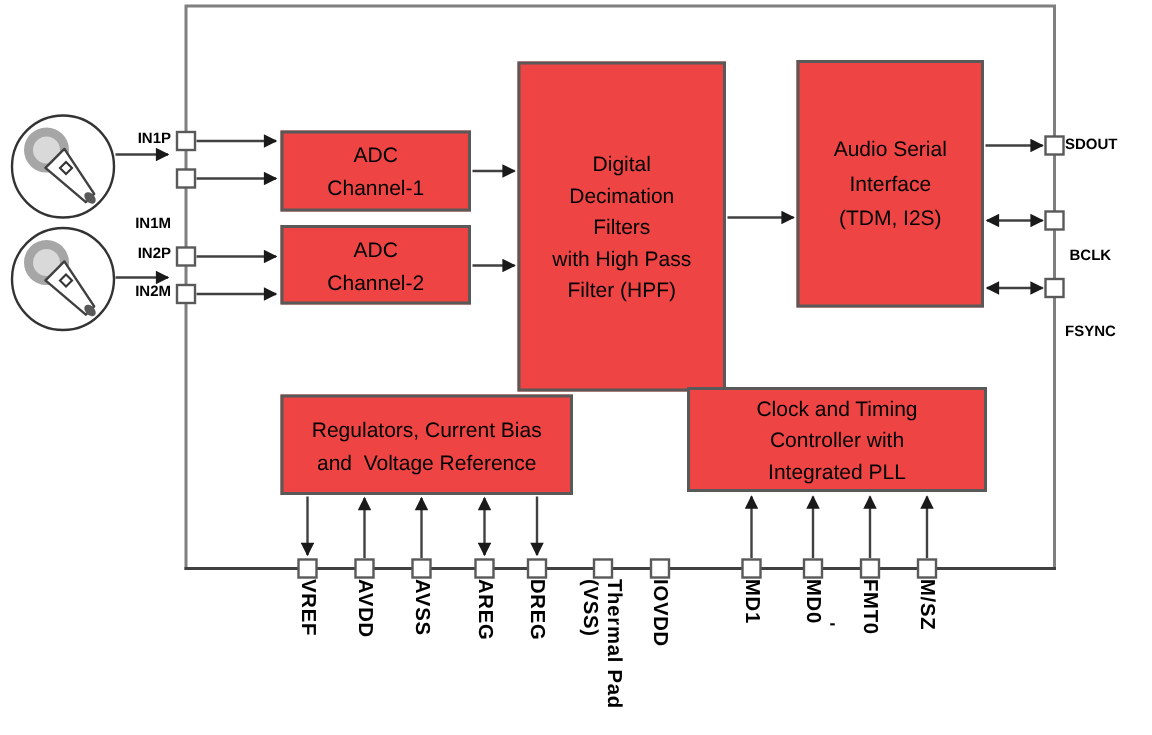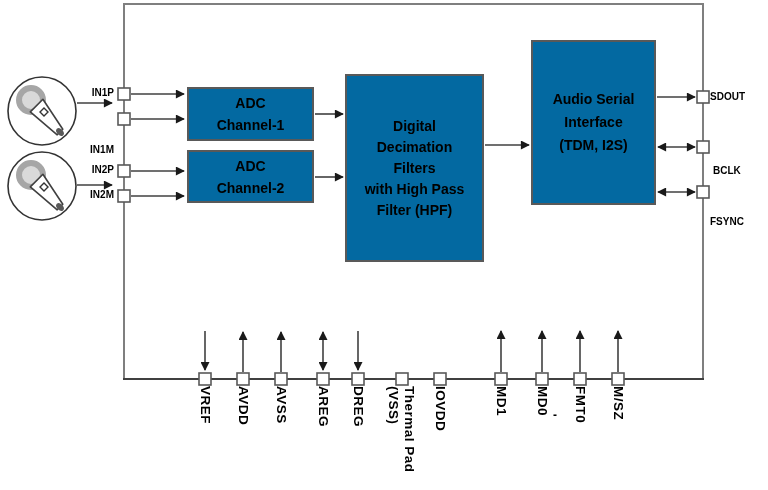--- a/index.html
+++ b/index.html
@@ -2,23 +2,23 @@
 <html><head>
 <meta charset="utf-8">
 <style>
   html,body{margin:0;padding:0;background:#ffffff;}
   .canvas{
     position:relative;width:768px;height:490px;background:#ffffff;
     font-family:"Liberation Sans",sans-serif;color:#000;overflow:hidden;
   }
   .svg-overlay{position:absolute;left:0;top:0;z-index:3;pointer-events:none;}
   .block{
-    position:absolute;z-index:2;background:#0369a1;border:2px solid #595959;
+    position:absolute;z-index:2;background:#ef4444;border:2px solid #595959;
     box-sizing:border-box;display:flex;align-items:center;justify-content:center;
-    text-align:center;font-weight:bold;font-size:14px;white-space:pre-wrap;
+    text-align:center;font-weight:normal;font-size:14px;white-space:pre-wrap;
   }
   .lh21{line-height:21px;} .lh22{line-height:22px;} .lh23{line-height:23px;}
   .pin-label{position:absolute;z-index:4;font-weight:bold;font-size:10px;line-height:16px;}
   .pin-left{width:46px;text-align:right;}
   .pin-right{text-align:left;}
   .pin-bottom{
     position:absolute;z-index:4;font-weight:bold;font-size:13.5px;
     writing-mode:vertical-rl;letter-spacing:0.5px;line-height:16px;
   }
   .stray{position:absolute;z-index:4;font-weight:bold;font-size:12px;}
@@ -27,31 +27,36 @@
 <body>
 
 <div class="canvas">
 
   <div class="block lh22" style="left:187px;top:87px;width:127px;height:54px;">ADC
 Channel-1</div>
 
   <div class="block lh22" style="left:187px;top:150px;width:127px;height:53px;">ADC
 Channel-2</div>
 
-  <div class="block lh21" style="left:345px;top:41px;width:139px;height:188px;margin-top:33px;">Digital
+  <div class="block lh21" style="left:345px;top:41px;width:139px;height:220px;">Digital
 Decimation
 Filters
 with High Pass
 Filter (HPF)</div>
 
   <div class="block lh23" style="left:531px;top:40px;width:125px;height:165px;">Audio Serial
 Interface
 (TDM, I2S)</div>
 
+  <div class="block lh22" style="left:187px;top:263px;width:195px;height:67px;">Regulators, Current Bias
+and  Voltage Reference</div>
 
+  <div class="block lh21" style="left:458px;top:258px;width:200px;height:70px;">Clock and Timing
+Controller with
+Integrated PLL</div>
 
   <div class="pin-label pin-left" style="left:68px;top:85px;">IN1P</div>
   <div class="pin-label pin-left" style="left:68px;top:110px;margin-top:32px;">IN1M</div>
   <div class="pin-label pin-left" style="left:68px;top:162px;">IN2P</div>
   <div class="pin-label pin-left" style="left:68px;top:187px;">IN2M</div>
 
   <div class="pin-label pin-right" style="left:710px;top:89px;">SDOUT</div>
   <div class="pin-label pin-right" style="left:713px;top:139px;margin-top:24px;">BCLK</div>
   <div class="pin-label pin-right" style="left:710px;top:184px;margin-top:30px;">FSYNC</div>
 

